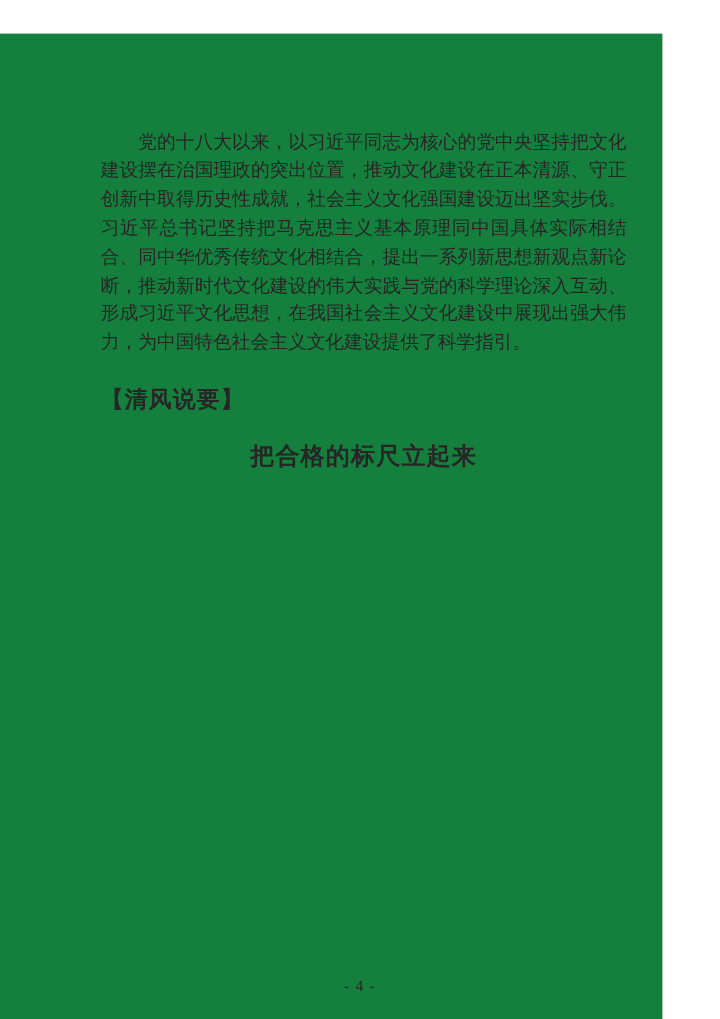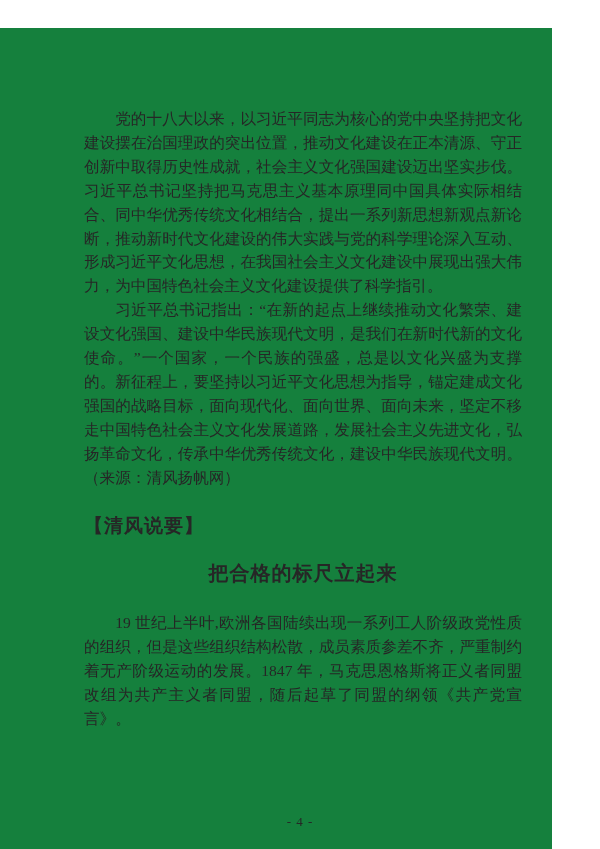--- a/index.html
+++ b/index.html
@@ -40,21 +40,21 @@
     font-weight: bold;
     font-family: "Liberation Sans", "DejaVu Sans", sans-serif;
     letter-spacing: 1px;
   }
   .title {
     margin: 21px 0 0 0;
     font-size: 20px;
     line-height: 31px;
     font-weight: bold;
     text-align: center;
-    font-family: Liberation Serif, serif;
+    font-family: Liberation Mono, monospace;
     letter-spacing: 1px;
   }
   .article-first {
     margin-top: 22px;
   }
   .page-number {
     position: absolute;
     top: 786px;
     left: 0;
     width: 600px;
@@ -64,19 +64,17 @@
     letter-spacing: 1px;
     color: #262626;
   }
 </style>
 </head>
 <body>
 
 <div class="page">
   <div class="content">
     <p class="body-p">党的十八大以来，以习近平同志为核心的党中央坚持把文化建设摆在治国理政的突出位置，推动文化建设在正本清源、守正创新中取得历史性成就，社会主义文化强国建设迈出坚实步伐。习近平总书记坚持把马克思主义基本原理同中国具体实际相结合、同中华优秀传统文化相结合，提出一系列新思想新观点新论断，推动新时代文化建设的伟大实践与党的科学理论深入互动、形成习近平文化思想，在我国社会主义文化建设中展现出强大伟力，为中国特色社会主义文化建设提供了科学指引。</p>
-    <p class="body-p">习近平总书记指出：“在新的起点上继续推动文化繁荣、建设文化强国、建设中华民族现代文明，是我们在新时代新的文化使命。”一个国家，一个民族的强盛，总是以文化兴盛为支撑的。新征程上，要坚持以习近平文化思想为指导，锚定建成文化强国的战略目标，面向现代化、面向世界、面向未来，坚定不移走中国特色社会主义文化发展道路，发展社会主义先进文化，弘扬革命文化，传承中华优秀传统文化，建设中华民族现代文明。（来源：清风扬帆网）</p>
     <div class="marker">【清风说要】</div>
     <h1 class="title">把合格的标尺立起来</h1>
-    <p class="body-p article-first">19 世纪上半叶,欧洲各国陆续出现一系列工人阶级政党性质的组织，但是这些组织结构松散，成员素质参差不齐，严重制约着无产阶级运动的发展。1847 年，马克思恩格斯将正义者同盟改组为共产主义者同盟，随后起草了同盟的纲领《共产党宣言》。</p>
   </div>
   <div class="page-number">- 4 -</div>
 </div>
 
 </body></html>

